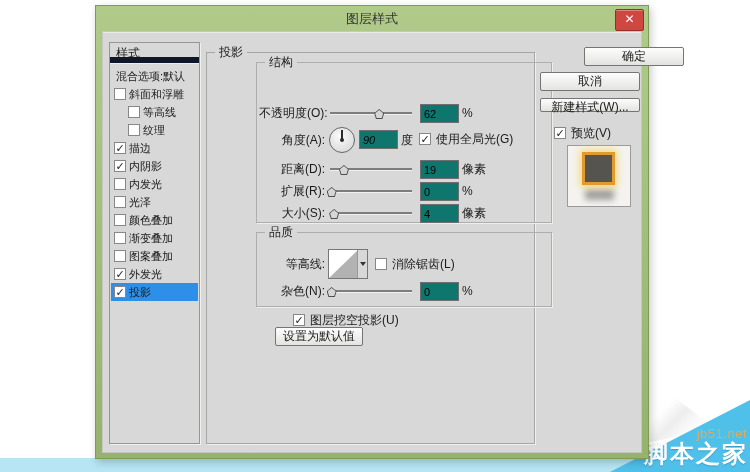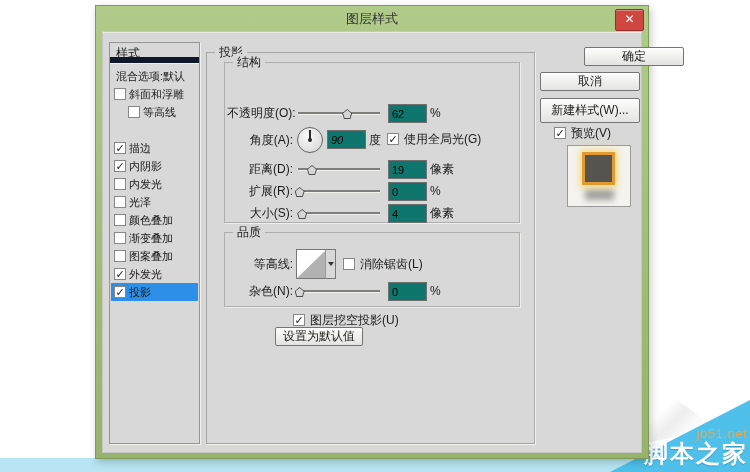--- a/index.html
+++ b/index.html
@@ -52,21 +52,21 @@
   
   .chk{display:inline-block;width:12px;height:12px;background:#fff;border:1px solid #878787;
     box-sizing:border-box;text-align:center;cursor:pointer;}
   .chk i{font-style:normal;font-size:11px;line-height:10px;color:#1a1a1a;display:block;font-weight:bold;}
   .chk:not(.on) i{visibility:hidden;}
 
   
   .main-panel{left:103px;top:20px;width:327px;height:390px;border:1px solid #a6a6a6;
     box-shadow:1px 1px 0 #f2f0ec;}
   .legend{position:absolute;top:-9px;left:8px;background:#d8d8d8;padding:0 4px;font-size:12px;}
-  .groupbox{position:absolute;border:1px solid #aeaeae;box-shadow:1px 1px 0 #eeeeea;}
+  .groupbox{position:absolute;border:1px solid #aeaeae;box-shadow:1px 1px 0 #eeeeea;margin-left:32px;}
   .gb-structure{left:17px;top:9px;width:294px;height:159px;}
   .gb-quality{left:17px;top:179px;width:294px;height:73px;}
   .row{position:absolute;left:0;width:100%;height:20px;}
   .lbl{position:absolute;left:2px;width:66px;text-align:right;line-height:18px;font-size:12px;white-space:nowrap;}
   .unit{position:absolute;line-height:18px;font-size:12px;}
 
   
   .dropdown{position:absolute;left:71px;top:0;width:108px;height:18px;background:#fff;
     border:1px solid #6f6f6f;box-sizing:border-box;line-height:16px;padding-left:4px;font-size:12px;cursor:pointer;}
   .dd-updown{position:absolute;right:4px;top:2px;width:8px;height:12px;}
@@ -103,21 +103,21 @@
 
   .chk-inline{position:absolute;display:flex;align-items:center;gap:5px;height:18px;white-space:nowrap;font-size:12px;}
   .chk-inline .chk{flex:0 0 auto;}
 
   
   .btn{position:absolute;background:linear-gradient(#fdfdfd,#e3e3e1);border:1px solid #757575;
     border-radius:2px;font-size:12px;color:#1a1a1a;text-align:center;cursor:pointer;
     font-family:"Liberation Sans","DejaVu Sans",sans-serif;padding:0;}
   .btn-ok{left:437px;top:15px;width:100px;height:19px;margin-left:44px;}
   .btn-cancel{left:437px;top:40px;width:100px;height:19px;}
-  .btn-newstyle{left:437px;top:66px;width:100px;height:25px;}
+  .btn-newstyle{left:437px;top:66px;width:100px;height:14px;}
   .chk-preview{left:451px;top:92px;}
   .btn-setdef{left:68px;top:274px;width:88px;height:19px;}
   .btn-resetdef{left:162px;top:274px;width:88px;height:19px;}
   .row-knockout{left:86px;top:258px;}
 
   
   .well{left:464px;top:113px;width:62px;height:60px;background:#f4f3f0;border:1px solid #9a9a9a;}
   .pv-shadow{position:absolute;left:17px;top:43px;width:29px;height:11px;background:#8b8b8b;filter:blur(3px);opacity:.8;}
   .pv-square{position:absolute;left:14px;top:6px;width:27px;height:27px;background:#56544e;
     border:3px solid #e09a31;box-shadow:0 0 7px 2px rgba(247,215,110,.95);}
@@ -152,20 +152,26 @@
             <i>✓</i>
           </span>
         <span class="sb-lbl">斜面和浮雕</span>
       </div>
       <div class="abs sb-row ind" style="top:60px">
         <span class="chk">
             <i>✓</i>
           </span>
         <span class="sb-lbl">等高线</span>
       </div>
+      <div class="abs sb-row ind" style="top:78px">
+        <span class="chk">
+            <i>✓</i>
+          </span>
+        <span class="sb-lbl">纹理</span>
+      </div>
       <div class="abs sb-row" style="top:96px">
         <span class="chk on">
             <i>✓</i>
           </span>
         <span class="sb-lbl">描边</span>
       </div>
       <div class="abs sb-row" style="top:114px">
         <span class="chk on">
             <i>✓</i>
           </span>

